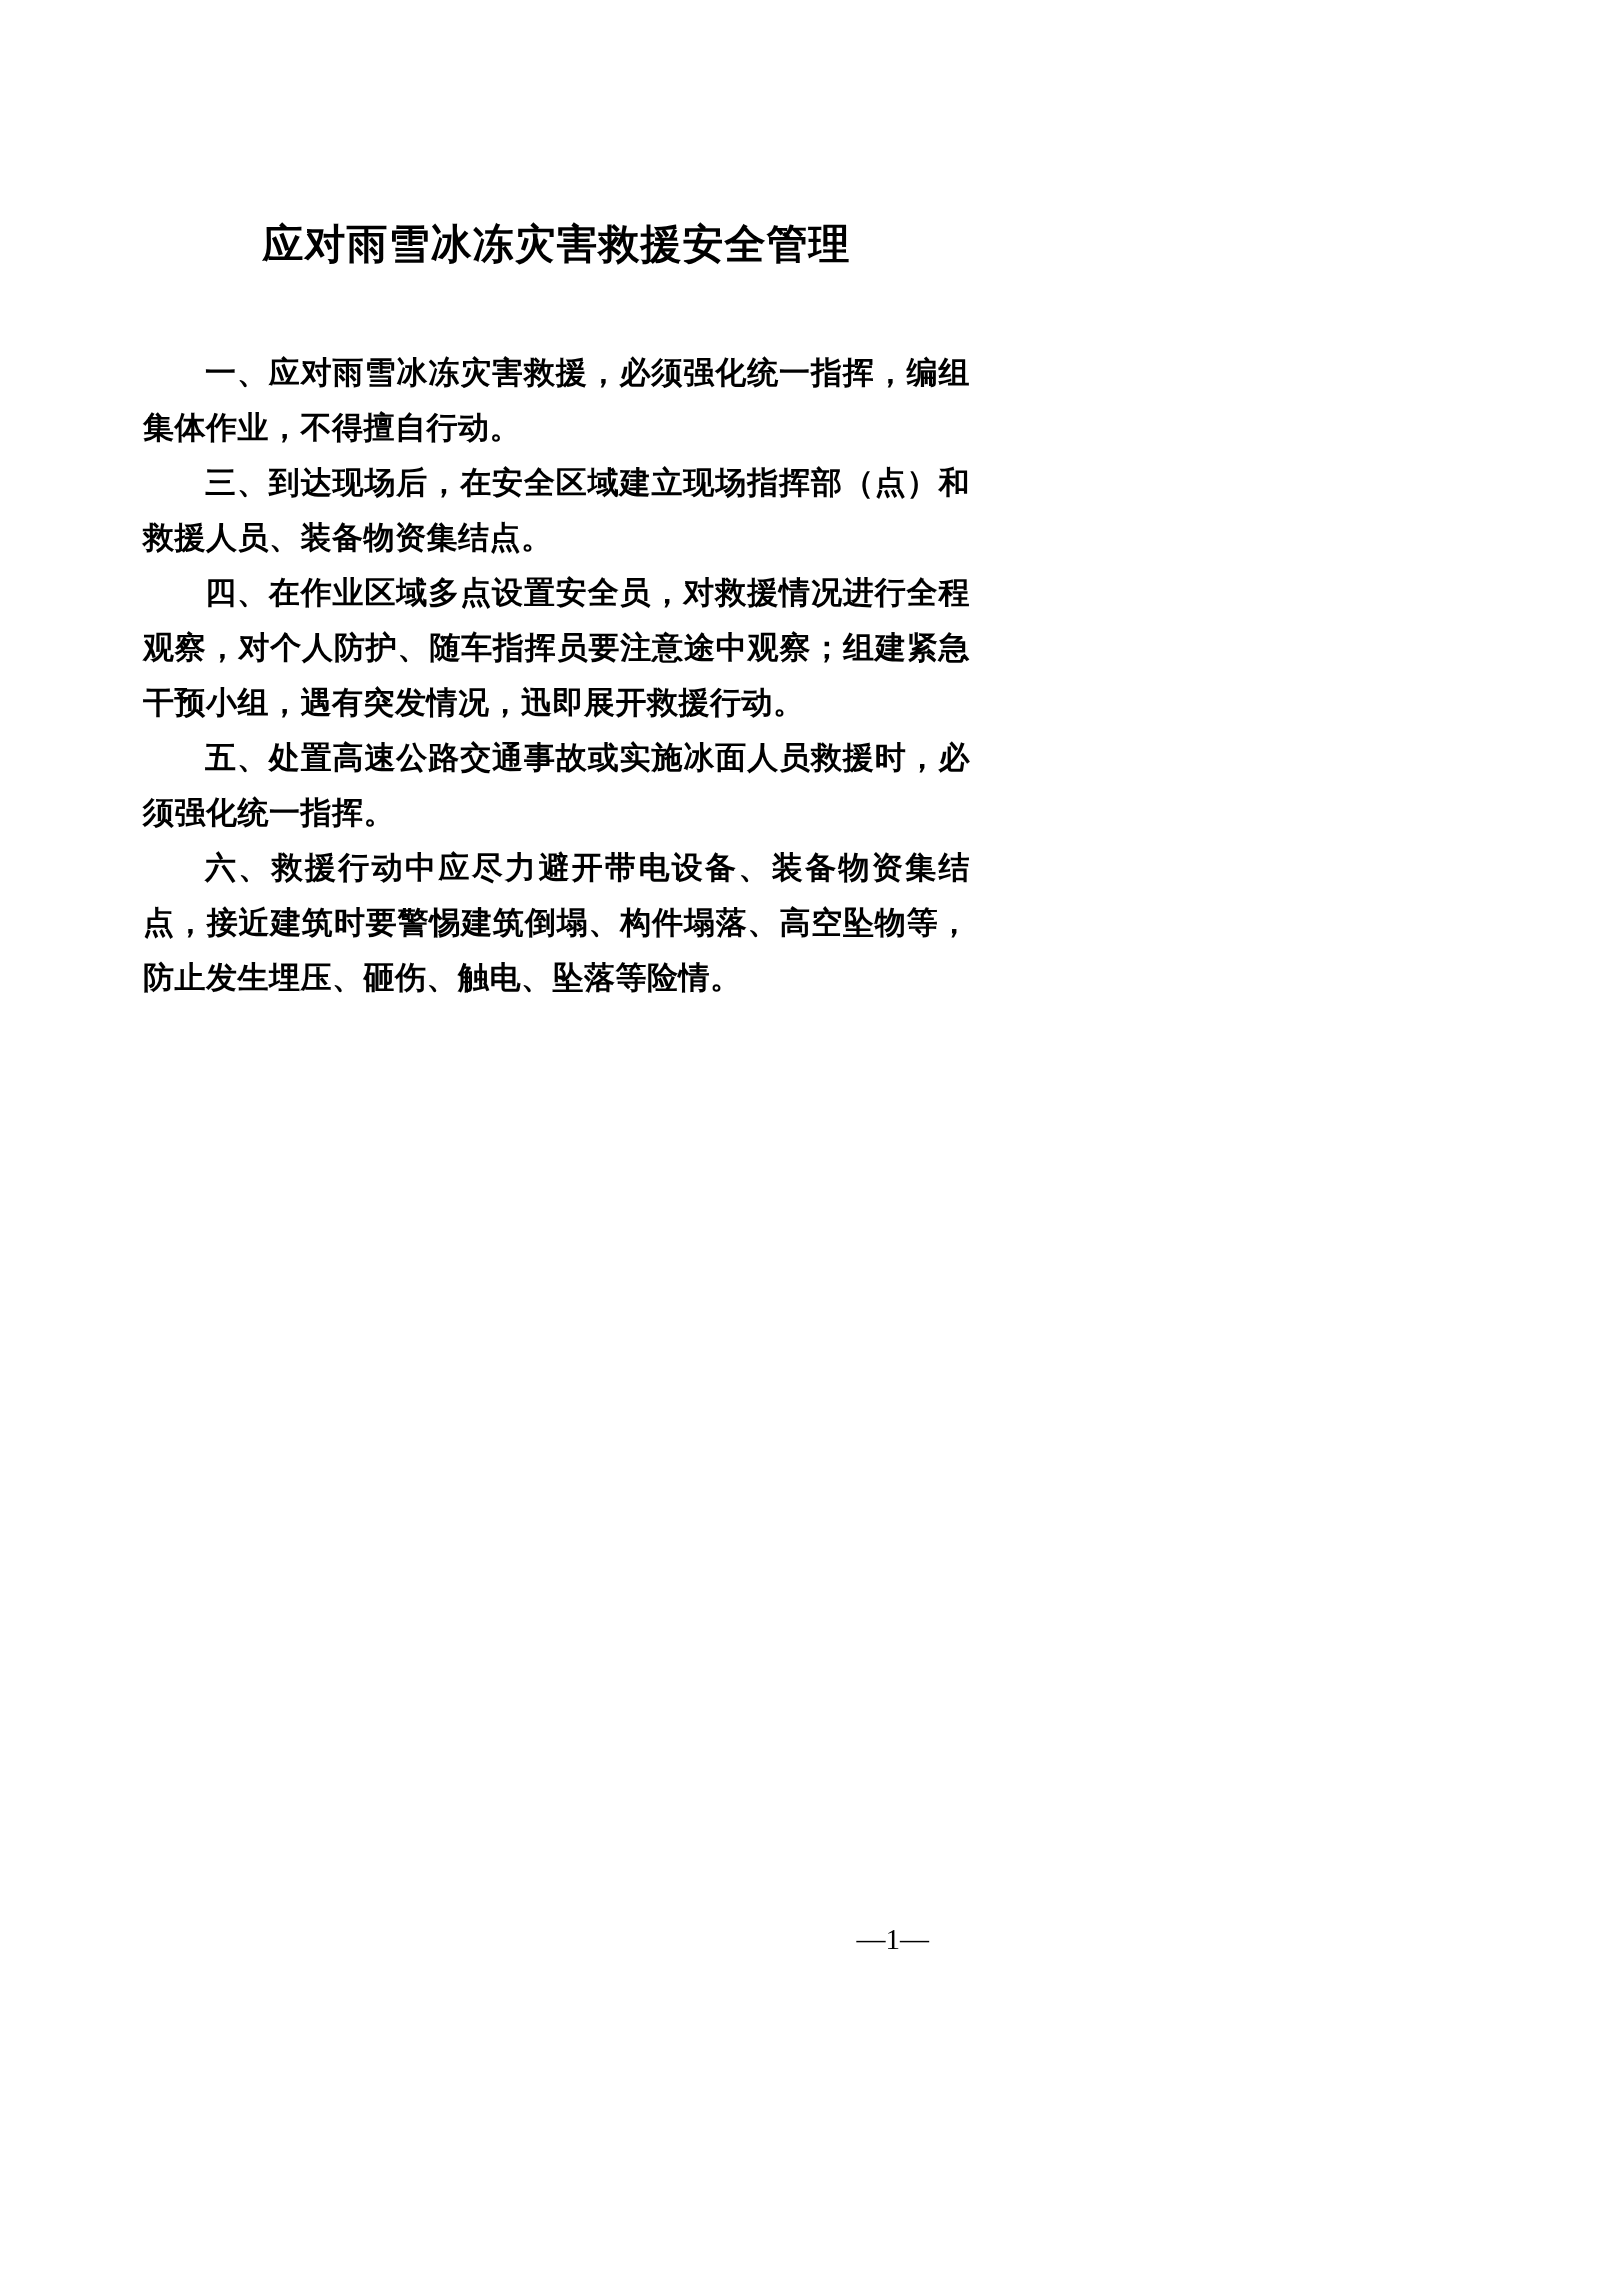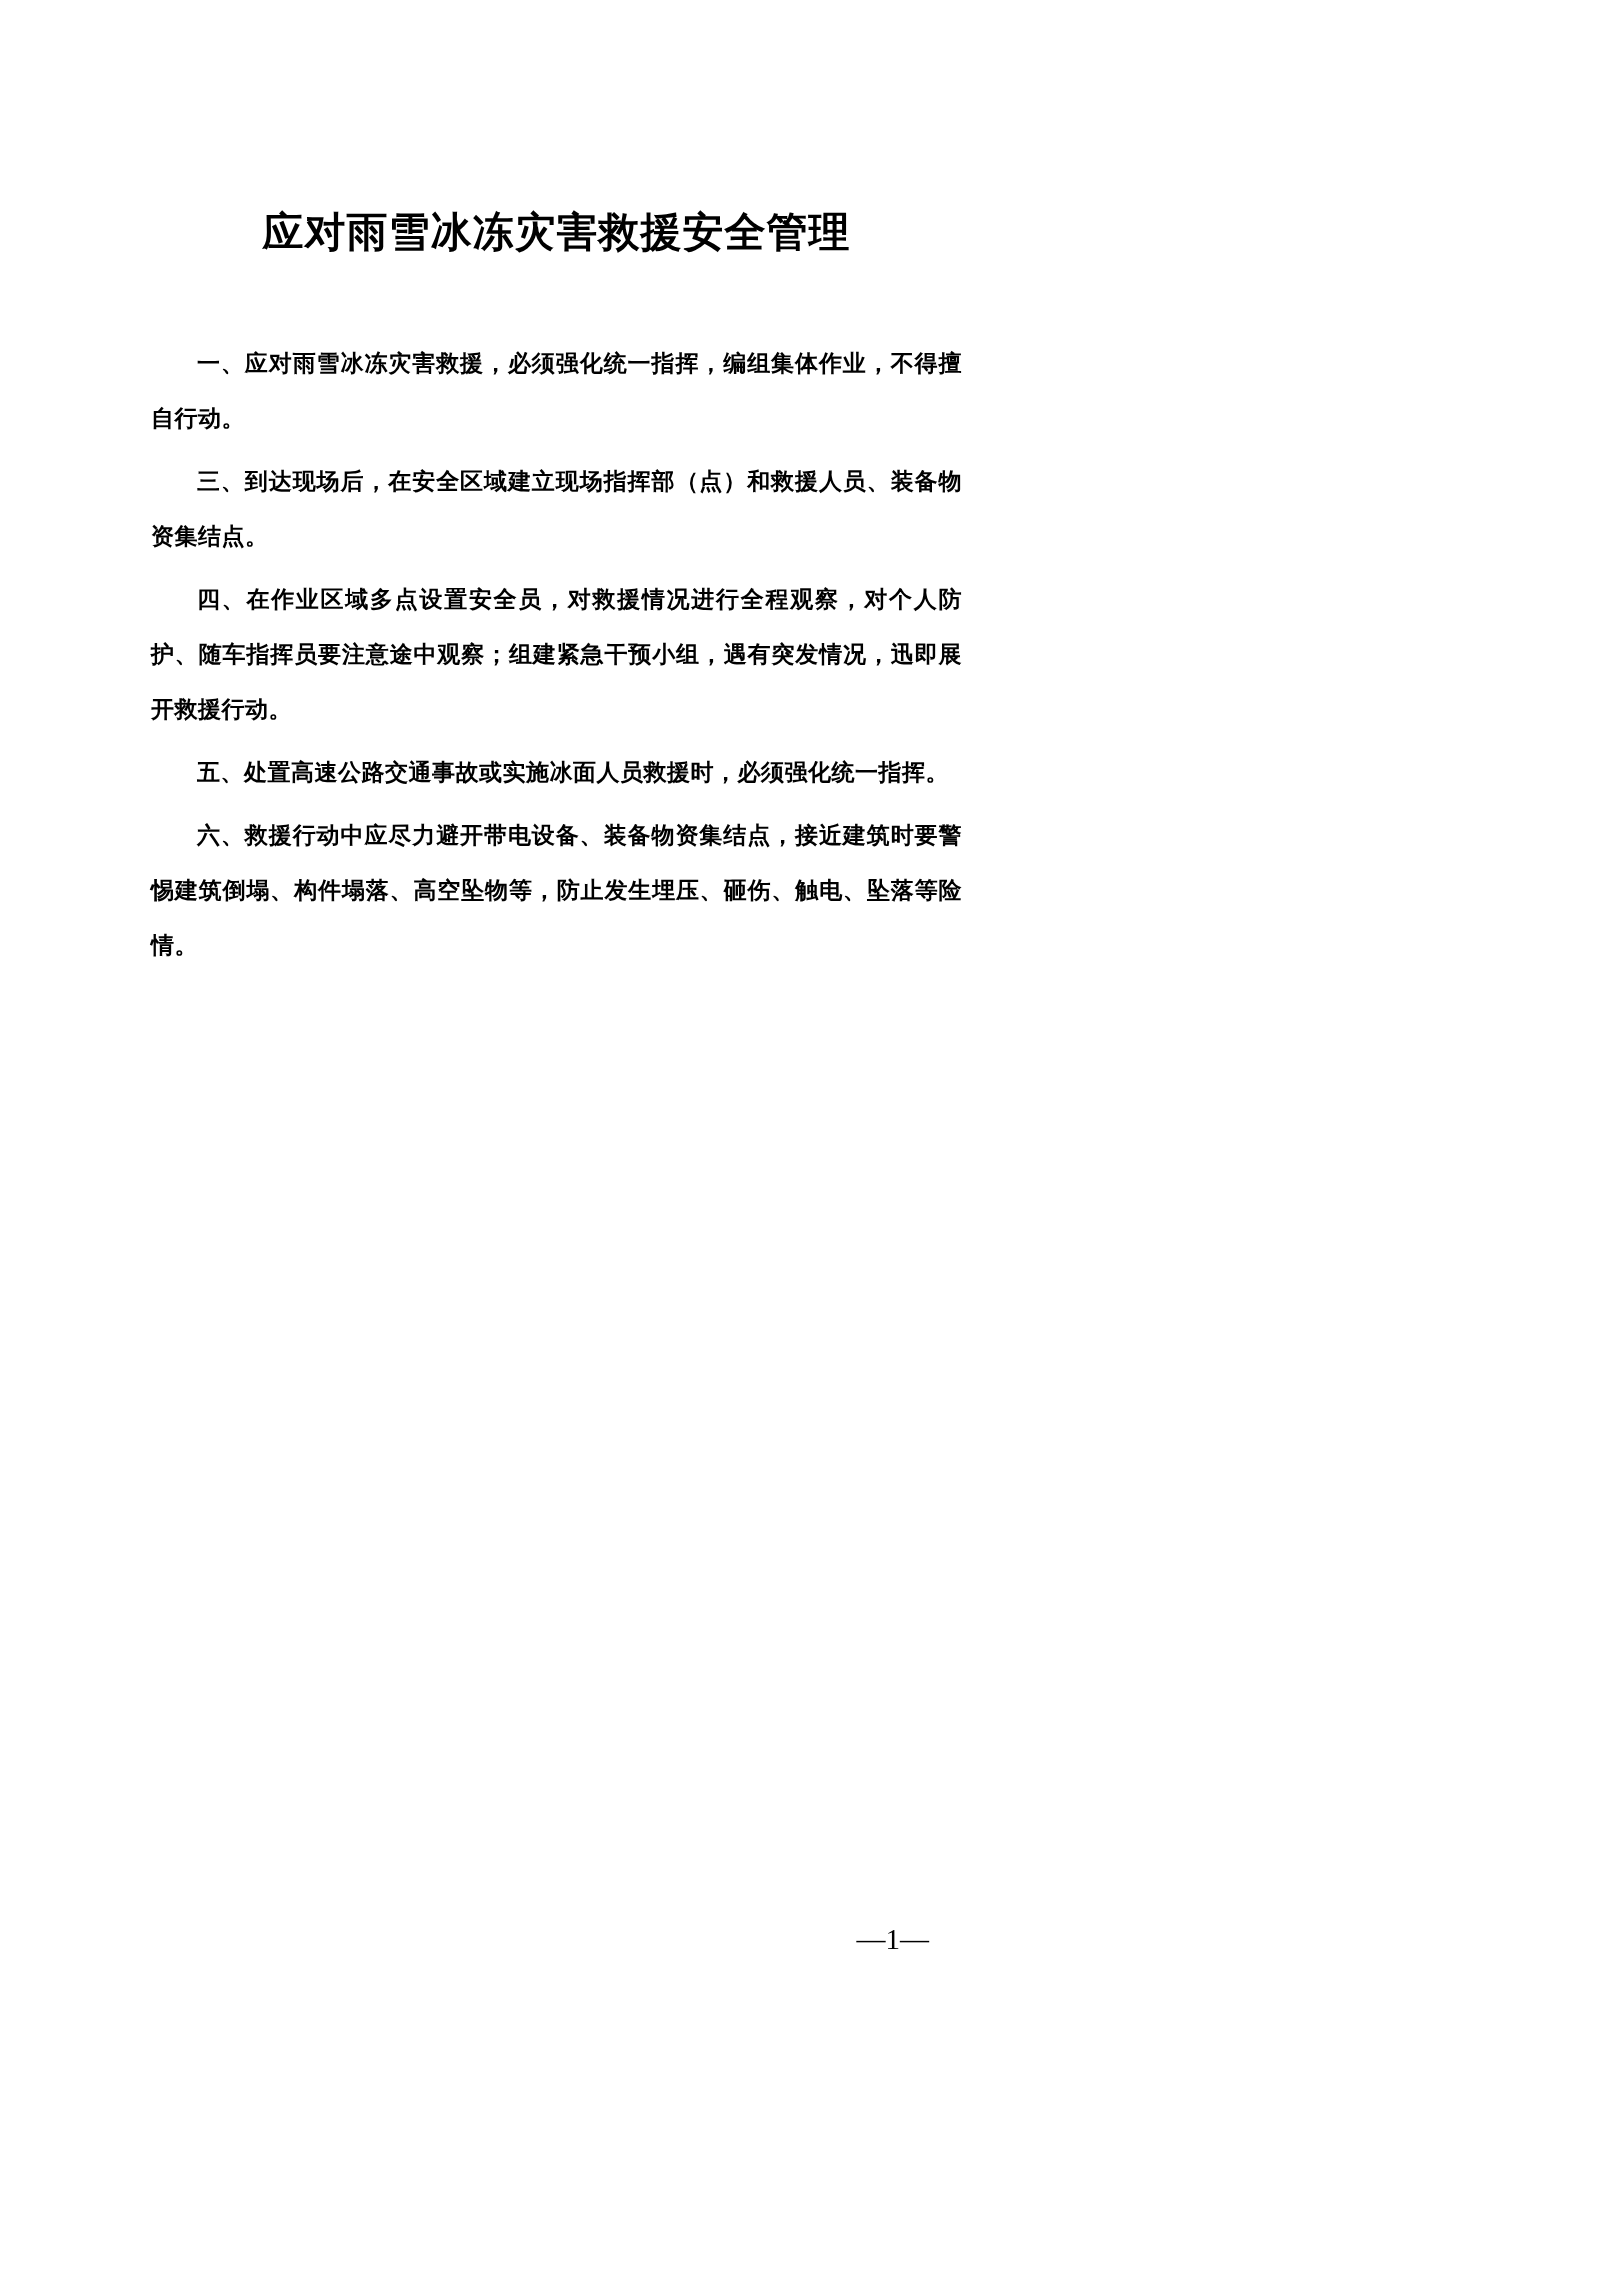--- a/index.html
+++ b/index.html
@@ -16,31 +16,31 @@
     font-family: "Liberation Sans", sans-serif;
     overflow: hidden;
   }
   .content {
     position: absolute;
     left: 143px;
     top: 211px;
     width: 827px;
   }
   .title {
-    margin: 0 0 76px 0;
+    margin: 9px 0 76px 0;
     font-size: 41px;
     line-height: 49px;
     font-weight: 700;
     text-align: center;
     letter-spacing: 1px;
-    font-family: Liberation Mono, monospace;
+    font-family: Liberation Sans, sans-serif;
   }
   .para {
-    margin: 8px;
-    font-size: 23px;
+    margin: 0;
+    font-size: 31px;
     line-height: 55px;
     font-weight: 600;
     text-align: justify;
     text-indent: 2em;
     letter-spacing: 0.5px;
     font-family: "Liberation Sans", sans-serif;
   }
   .page-number {
     position: absolute;
     left: 143px;

